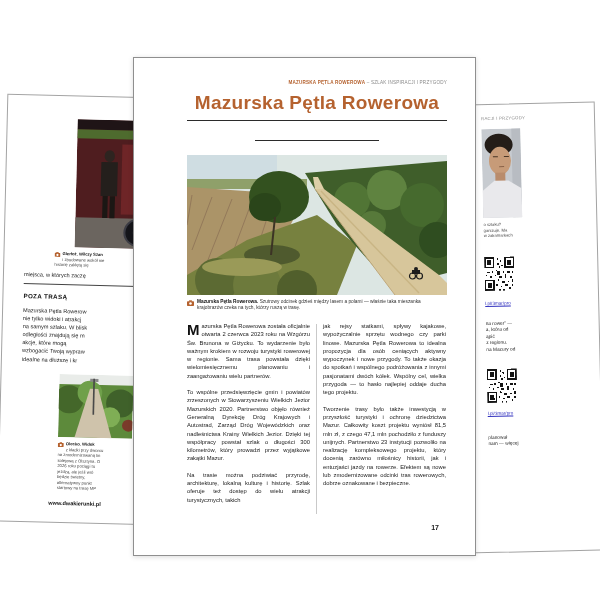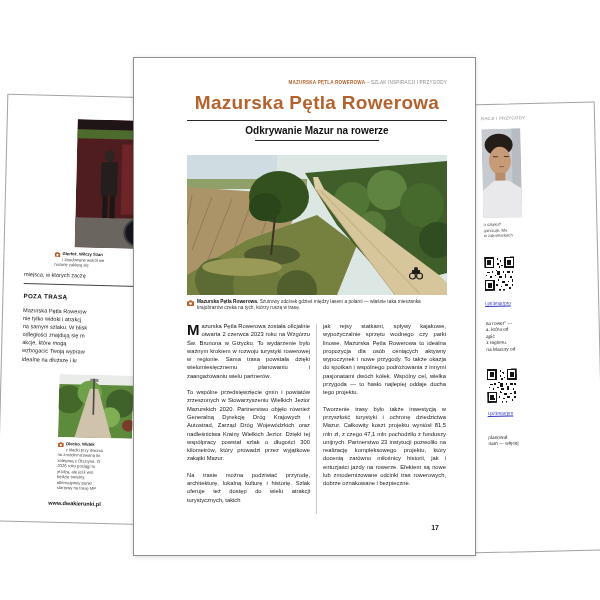--- a/index.html
+++ b/index.html
@@ -233,21 +233,20 @@
     </div>
   </div>
 
   <div class="page page-center">
     <div class="abs c-header">
       <span class="hb">MAZURSKA PĘTLA ROWEROWA</span><span class="hr"> – SZLAK INSPIRACJI I PRZYGODY</span>
     </div>
 
     <div class="abs c-title">Mazurska Pętla Rowerowa</div>
     <div class="abs c-title-rule"></div>
-    <div class="abs c-subtitle">Odkrywanie Mazur na rowerze</div>
     <div class="abs c-sub-rule"></div>
 
     <svg class="abs c-photo" viewBox="0 0 260 140" preserveAspectRatio="none">
       <rect x="0" y="0" width="260" height="140" fill="#dce6e3"></rect>
       <rect x="0" y="0" width="90" height="30" fill="#cfdde2"></rect>
       <rect x="0" y="24" width="120" height="10" fill="#8fa06a"></rect>
       <polygon points="0,32 118,40 70,140 0,140" fill="#ab9468"></polygon>
       <path d="M5,40 L0,70 M25,42 L5,95 M45,44 L15,120 M65,46 L30,140 M85,48 L55,140" stroke="#93795a" stroke-width="1" fill="none"></path>
       <polygon points="0,140 0,120 60,85 130,60 170,90 150,140" fill="#77813f"></polygon>
       <polygon points="118,18 260,6 260,118 205,132 150,70" fill="#3f5e2a"></polygon>

